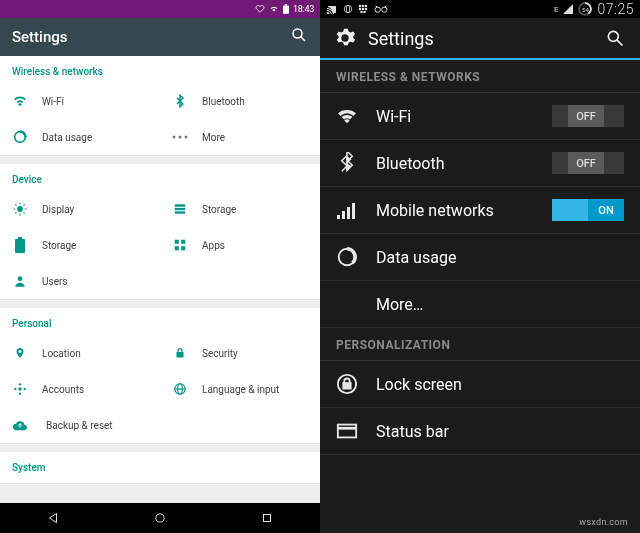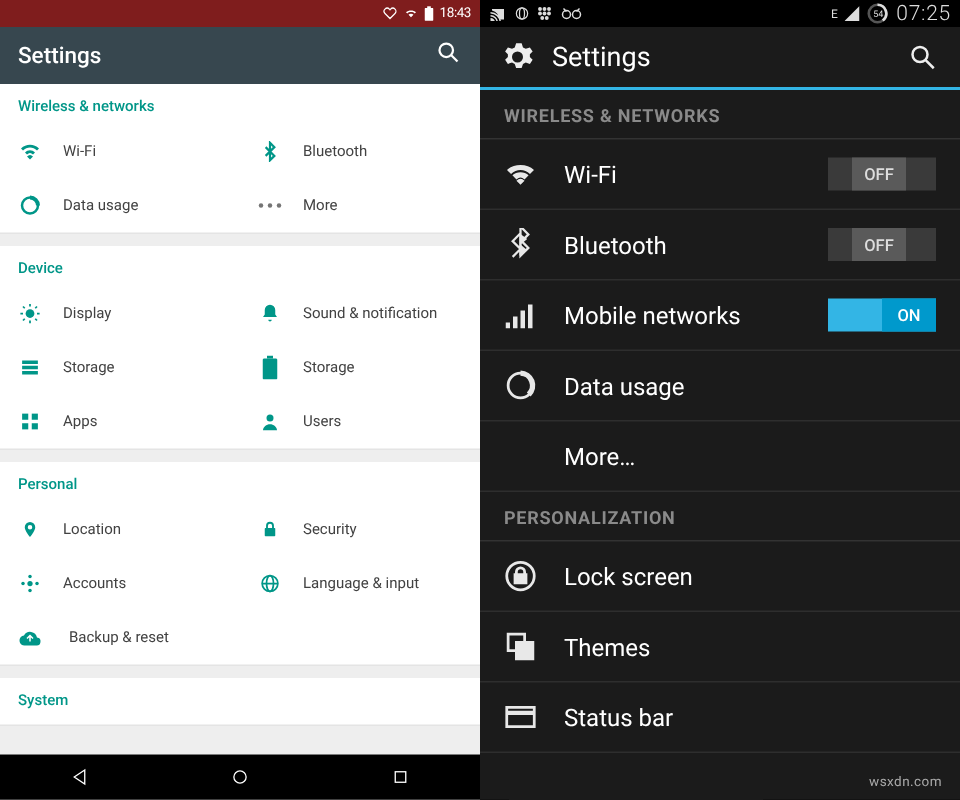--- a/index.html
+++ b/index.html
@@ -1,21 +1,21 @@
 <!DOCTYPE html>
 <html><head>
   <meta charset="utf-8">
   <style>
     * { box-sizing: border-box; margin: 0; padding: 0; -webkit-font-smoothing: antialiased; }
     body { font-family: Roboto, "Helvetica Neue", Arial, sans-serif; width: 640px; height: 533px; display: flex; background:#000; }
     .left  { width: 320px; height: 100%; background:#fafafa; display:flex; flex-direction:column; position:relative; }
     .right { width: 320px; height: 100%; background:#1b1b1b; display:flex; flex-direction:column; color:#fff; position:relative; }
 
     
-    .l-status { height:18px; background:#7f1d1d; color:#fff; font-size:9px; display:flex; justify-content:flex-end; align-items:center; padding:0 6px; gap:4px; letter-spacing:-.3px;}
+    .l-status { height:18px; background:#701a75; color:#fff; font-size:9px; display:flex; justify-content:flex-end; align-items:center; padding:0 6px; gap:4px; letter-spacing:-.3px;}
     .l-status svg { display:block; }
     .l-appbar { height:38px; background:#37474f; color:#fff; display:flex; align-items:center; padding:0 12px; justify-content:space-between;}
     .l-appbar .title { font-size:15px; font-weight:500; }
     .l-content { flex:1; overflow-y:hidden; background:#eeeeee; }
     .l-card { background:#fff; margin:0; padding:0; border-bottom:1px solid #e4e4e4; }
     .l-cat { color:#009688; font-size:10px; font-weight:500; padding:10px 12px 6px; }
     .l-grid { display:flex; flex-wrap:wrap; }
     .l-item { width:50%; display:flex; align-items:center; padding:10px 12px 10px 12px; gap:14px; }
     .l-item.full { width:100%;gap:18px; }
     .l-item .ic { width:16px; height:16px; color:#009688; flex-shrink:0; display:flex; align-items:center; justify-content:center; }
@@ -131,28 +131,20 @@
               <svg width="14" height="14" viewBox="0 0 24 24" fill="currentColor">
                 <circle cx="12" cy="12" r="5"></circle>
                 <path d="M12 1v3M12 20v3M1 12h3M20 12h3M4 4l2 2M18 18l2 2M4 20l2-2M18 6l2-2" stroke="currentColor" stroke-width="2"></path>
               </svg>
             </span>
           <span class="lbl">Display</span>
         </div>
         <div class="l-item">
           <span class="ic">
               <svg width="14" height="14" viewBox="0 0 24 24" fill="currentColor">
-                <path d="M12 2a6 6 0 0 0-6 6v5l-2 3h16l-2-3V8a6 6 0 0 0-6-6zM10 19a2 2 0 0 0 4 0z"></path>
-              </svg>
-            </span>
-          <span class="lbl">Sound &amp; notification</span>
-        </div>
-        <div class="l-item">
-          <span class="ic">
-              <svg width="14" height="14" viewBox="0 0 24 24" fill="currentColor">
                 <rect x="3" y="4" width="18" height="4"></rect>
                 <rect x="3" y="10" width="18" height="4"></rect>
                 <rect x="3" y="16" width="18" height="4"></rect>
               </svg>
             </span>
           <span class="lbl">Storage</span>
         </div>
         <div class="l-item">
           <span class="ic">
               <svg width="10" height="16" viewBox="0 0 10 16" fill="currentColor">
@@ -394,29 +386,20 @@
           <svg width="22" height="22" viewBox="0 0 24 24" fill="none" stroke="currentColor" stroke-width="2">
             <circle cx="12" cy="12" r="10"></circle>
             <rect x="8" y="11" width="8" height="6" fill="currentColor"></rect>
             <path d="M9 11V9a3 3 0 0 1 6 0v2"></path>
           </svg>
         </span>
       <span class="lbl">Lock screen</span>
     </div>
     <div class="r-item">
       <span class="ic">
-          <svg width="22" height="22" viewBox="0 0 24 24" fill="none" stroke="currentColor" stroke-width="2">
-            <rect x="3" y="3" width="12" height="12"></rect>
-            <rect x="9" y="9" width="12" height="12" fill="currentColor"></rect>
-          </svg>
-        </span>
-      <span class="lbl">Themes</span>
-    </div>
-    <div class="r-item">
-      <span class="ic">
           <svg width="22" height="18" viewBox="0 0 24 18" fill="none" stroke="currentColor" stroke-width="2">
             <rect x="2" y="2" width="20" height="14"></rect>
             <line x1="2" y1="6" x2="22" y2="6" stroke-width="3"></line>
           </svg>
         </span>
       <span class="lbl">Status bar</span>
     </div>
   </div>
 
   <span class="watermark">wsxdn.com</span>

